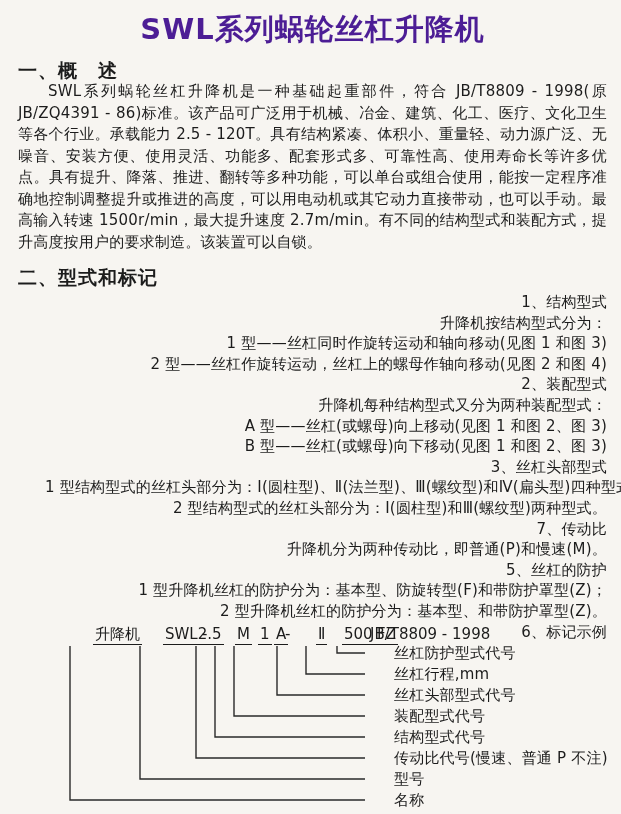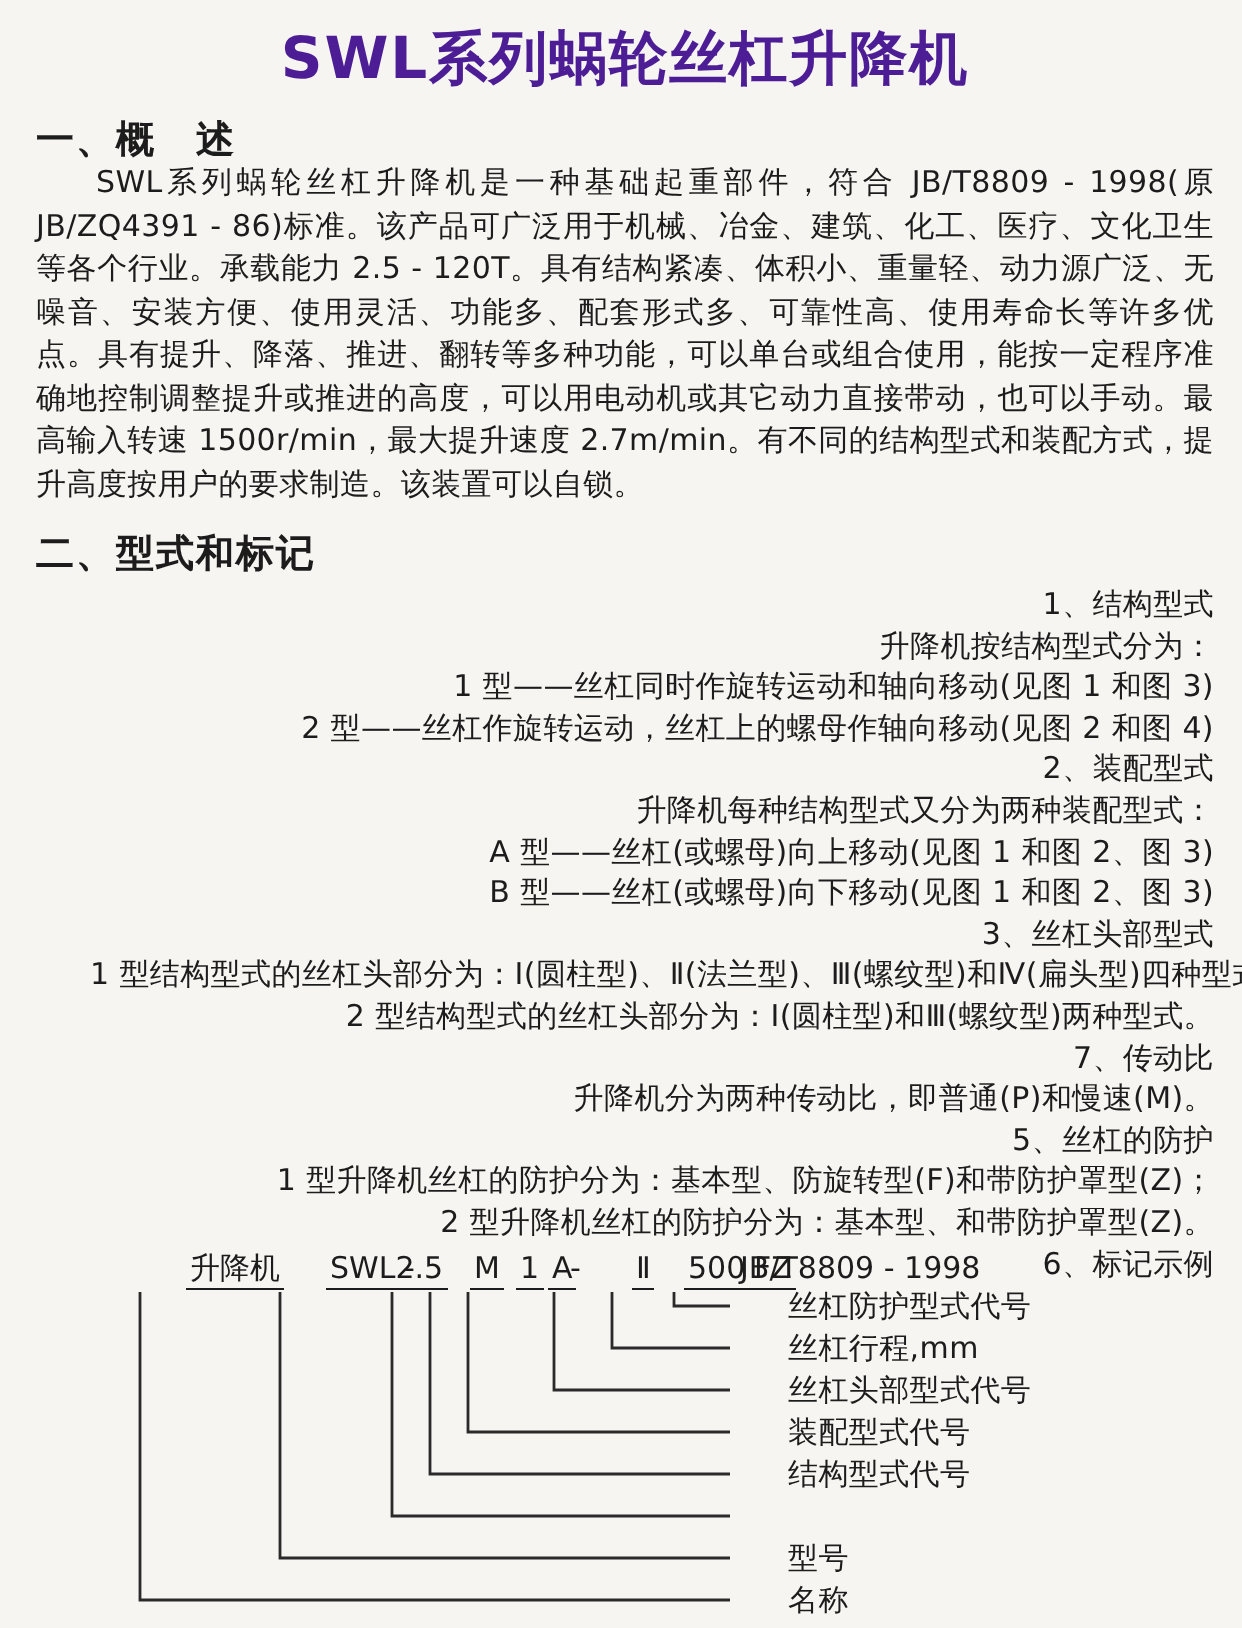--- a/index.html
+++ b/index.html
@@ -131,15 +131,16 @@
   <span class="code-token" style="left:267px">-</span>
   <span class="code-token u" style="left:277px">500</span>
   <span class="code-token u" style="left:310px">FZ</span>
   <span class="code-token" style="left:352px">JB/T8809 - 1998</span>
 
   <div class="mark-label" style="top:22px">丝杠防护型式代号</div>
   <div class="mark-label" style="top:43px">丝杠行程,mm</div>
   <div class="mark-label" style="top:64px">丝杠头部型式代号</div>
   <div class="mark-label" style="top:85px">装配型式代号</div>
   <div class="mark-label" style="top:106px">结构型式代号</div>
+  <div class="mark-label" style="top:127px">传动比代号(慢速、普通 P 不注)</div>
   <div class="mark-label" style="top:148px">型号</div>
   <div class="mark-label" style="top:169px">名称</div>
 </div>
 
 </body></html>

